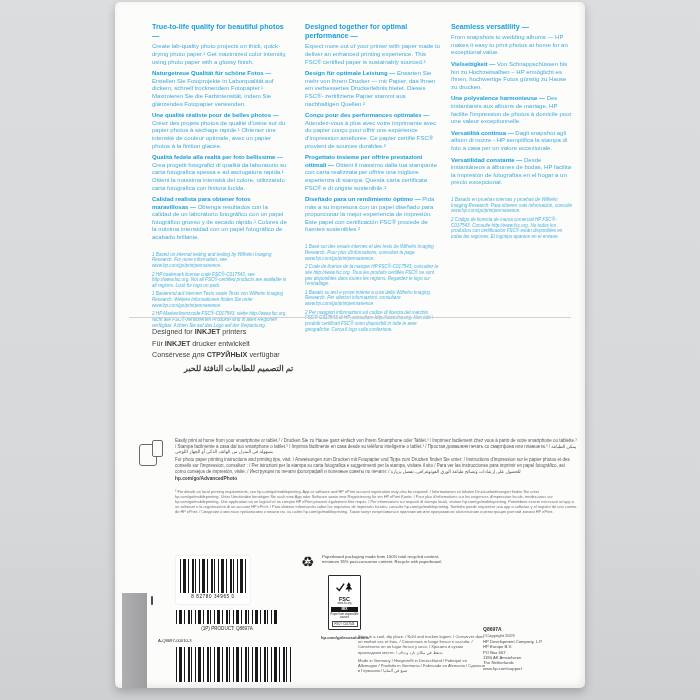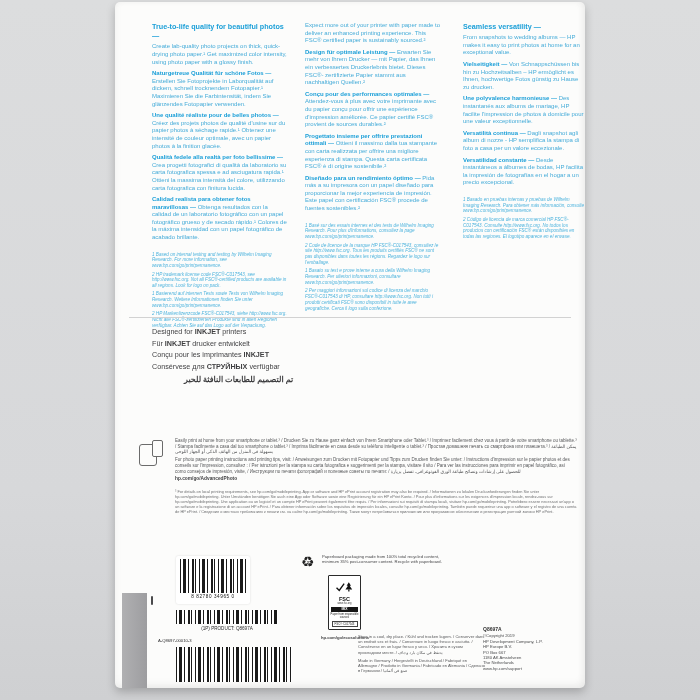--- a/index.html
+++ b/index.html
@@ -12,21 +12,21 @@
   }
   .package {
     position:absolute; left:115px; top:2px; width:470px; height:686px;
     background:#fcfcfb; border-radius:5px;
     box-shadow:0 4px 10px rgba(0,0,0,.22), inset -3px 0 6px rgba(0,0,0,.04), inset 0 -4px 8px rgba(0,0,0,.05);
   }
   
   .col { position:absolute; top:20px; }
   .c1 { left:37px;  width:136px; }
   .c2 { left:190px; width:136px; }
-  .c3 { left:348px; width:122px; }
+  .c3 { left:336px; width:122px; }
   .chead { font-weight:bold; font-size:7.2px; line-height:9.2px; color:#1b9fd8; margin-bottom:3px; }
   .cbody { font-size:6px; line-height:7.6px; color:#46acd9; margin-bottom:4px; }
   .cbody .lead { font-weight:bold; color:#1b9fd8; }
   .fns { margin-top:10px; }
   .fn { font-style:italic; font-size:4.6px; line-height:5.8px; color:#4db3dd; margin-bottom:2.5px; }
   
   .divider { position:absolute; left:14px; right:14px; top:315px; height:1px; background:#d2d2d2; }
   
   .inkjet { position:absolute; left:37px; top:324px; }
   .iline { font-size:7.2px; line-height:11.6px; color:#3f3f41; }
@@ -86,20 +86,21 @@
     <div class="cbody"><span class="lead">Calidad realista para obtener fotos maravillosas — </span><span>Obtenga resultados con la calidad de un laboratorio fotográfico con un papel fotográfico grueso y de secado rápido.¹ Colores de la máxima intensidad con un papel fotográfico de acabado brillante.</span></div>
     <div class="fns">
       <div class="fn">1 Based on internal testing and testing by Wilhelm Imaging Research. For more information, see www.hp.com/go/printpermanence.</div>
       <div class="fn">2 HP trademark license code FSC®-C017543, see http://www.fsc.org. Not all FSC®-certified products are available in all regions. Look for logo on pack.</div>
       <div class="fn">1 Basierend auf internen Tests sowie Tests von Wilhelm Imaging Research. Weitere Informationen finden Sie unter www.hp.com/go/printpermanence.</div>
       <div class="fn">2 HP Markenlizenzcode FSC®-C017543, siehe http://www.fsc.org. Nicht alle FSC®-zertifizierten Produkte sind in allen Regionen verfügbar. Achten Sie auf das Logo auf der Verpackung.</div>
     </div>
   </div>
 
   <div class="col c2">
+    <div class="chead">Designed together for optimal performance —</div>
     <div class="cbody">Expect more out of your printer with paper made to deliver an enhanced printing experience. This FSC® certified paper is sustainably sourced.²</div>
     <div class="cbody"><span class="lead">Design für optimale Leistung — </span><span>Erwarten Sie mehr von Ihrem Drucker — mit Papier, das Ihnen ein verbessertes Druckerlebnis bietet. Dieses FSC®- zertifizierte Papier stammt aus nachhaltigen Quellen.²</span></div>
     <div class="cbody"><span class="lead">Conçu pour des performances optimales — </span><span>Attendez-vous à plus avec votre imprimante avec du papier conçu pour offrir une expérience d'impression améliorée. Ce papier certifié FSC® provient de sources durables.²</span></div>
     <div class="cbody"><span class="lead">Progettato insieme per offrire prestazioni ottimali — </span><span>Ottieni il massimo dalla tua stampante con carta realizzata per offrire una migliore esperienza di stampa. Questa carta certificata FSC® è di origine sostenibile.²</span></div>
     <div class="cbody"><span class="lead">Diseñado para un rendimiento óptimo — </span><span>Pida más a su impresora con un papel diseñado para proporcionar la mejor experiencia de impresión. Este papel con certificación FSC® procede de fuentes sostenibles.²</span></div>
     <div class="fns">
       <div class="fn">1 Basé sur des essais internes et des tests de Wilhelm Imaging Research. Pour plus d'informations, consultez la page www.hp.com/go/printpermanence.</div>
       <div class="fn">2 Code de licence de la marque HP FSC®-C017543, consultez le site http://www.fsc.org. Tous les produits certifiés FSC® ne sont pas disponibles dans toutes les régions. Regardez le logo sur l'emballage.</div>
       <div class="fn">1 Basato su test e prove interne a cura della Wilhelm Imaging Research. Per ulteriori informazioni, consultare www.hp.com/go/printpermanence.</div>
       <div class="fn">2 Per maggiori informazioni sul codice di licenza del marchio FSC®-C017543 di HP, consultare http://www.fsc.org. Non tutti i prodotti certificati FSC® sono disponibili in tutte le aree geografiche. Cerca il logo sulla confezione.</div>
@@ -117,21 +118,20 @@
       <div class="fn">1 Basado en pruebas internas y pruebas de Wilhelm Imaging Research. Para obtener más información, consulte www.hp.com/go/printpermanence.</div>
       <div class="fn">2 Código de licencia de marca comercial HP FSC®-C017543. Consulte http://www.fsc.org. No todos los productos con certificación FSC® están disponibles en todas las regiones. El logotipo aparece en el envase.</div>
     </div>
   </div>
 
   <div class="divider"></div>
 
   <div class="inkjet">
     <div class="iline"><span>Designed for </span><b>INKJET</b><span> printers</span></div>
     <div class="iline"><span>Für </span><b>INKJET</b><span> drucker entwickelt</span></div>
-    <div class="iline"><span>Conçu pour les imprimantes </span><b>INKJET</b><span></span></div>
     <div class="iline"><span>Consérvese для </span><b>СТРУЙНЫХ</b><span> verfügbar</span></div>
     <div class="iline ar"><span>تم التصميم للطابعات النافثة </span><b>للحبر</b><span></span></div>
   </div>
 
   <div class="dev-icon">
     <div class="dev-tab"></div>
     <div class="dev-ph"></div>
   </div>
   <div class="sp-text">
     <div class="sp-p">Easily print at home from your smartphone or tablet.³ / Drucken Sie zu Hause ganz einfach von Ihrem Smartphone oder Tablet.³ / Imprimez facilement chez vous à partir de votre smartphone ou tablette.³ / Stampa facilmente a casa dal tuo smartphone o tablet.³ / Imprima fácilmente en casa desde su teléfono inteligente o tablet.³ / Простая домашняя печать со смартфона или планшета.³ / يمكن الطباعة بسهولة في المنزل من الهاتف الذكي أو الجهاز اللوحي</div>

